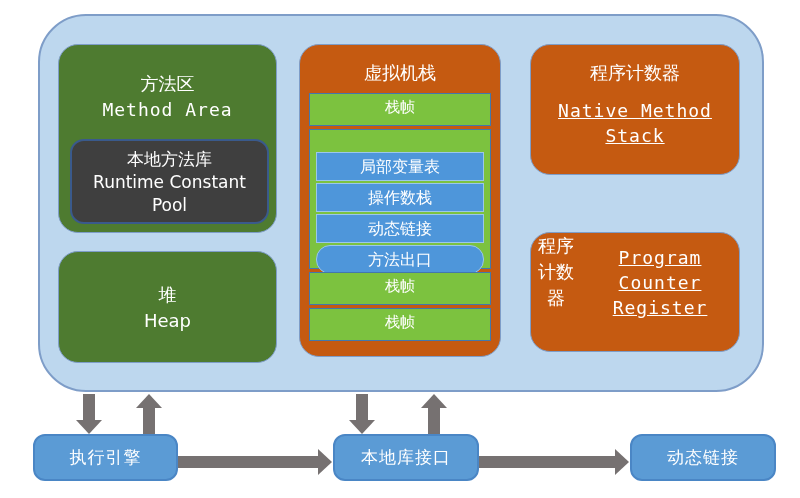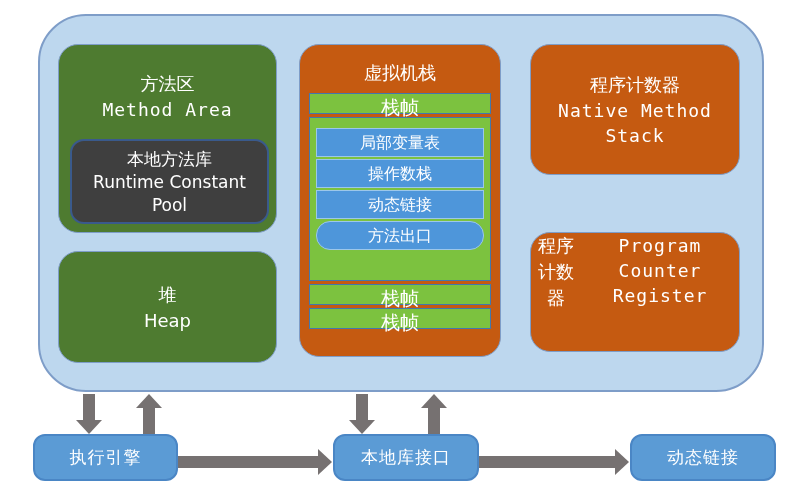--- a/index.html
+++ b/index.html
@@ -49,40 +49,40 @@
     background:var(--dark-box);border:2px solid var(--dark-box-border);
     border-radius:14px;display:flex;flex-direction:column;justify-content:center;
   }
   .dark-pool .zh{font-size:17px;line-height:24px;}
   .dark-pool .en{font-size:17px;line-height:23px;}
 
   .heap{left:58px;top:251px;width:219px;height:112px;display:flex;flex-direction:column;justify-content:center;}
 
   .vm-stack{left:299px;top:44px;width:202px;height:313px;padding-top:15px;}
   .frame-bar{
-    box-sizing:border-box;margin:0 9px 3px 9px;height:21px;
+    box-sizing:border-box;margin:0 9px 3px 9px;height:33px;
     background:var(--light-green-bar);border:1.5px solid var(--bar-border);
-    font-size:19px;line-height:26px;text-align:center;
+    font-size:15px;line-height:26px;text-align:center;
   }
   .frame-detail{
-    box-sizing:border-box;margin:0 9px 3px 9px;height:164px;
+    box-sizing:border-box;margin:0 9px 3px 9px;height:140px;
     background:var(--light-green-bar);border:1.5px solid var(--bar-border);
-    padding:10px 6px;
+    padding:22px 6px;
   }
   .stack-row{
     box-sizing:border-box;height:29px;margin-bottom:2px;
     background:var(--blue-row);border:1px solid var(--blue-row-border);
     font-size:16px;line-height:27px;text-align:center;
   }
   .stack-row:last-child{margin-bottom:0;border-radius:14px;}
   .vm-title{margin-bottom:7px;}
 
   .native-stack{left:530px;top:44px;width:210px;height:131px;display:flex;flex-direction:column;justify-content:center;}
   .pc-register{left:530px;top:232px;width:210px;height:120px;display:flex;flex-direction:row;justify-content:center;}
-  .wrap-en{max-width:186px;margin:0 auto;}
+  .wrap-en{max-width:186px;margin:12px auto;text-decoration:underline;}
 
   .bottom-box{
     top:434px;height:47px;background:var(--bottom-box);
     border:2px solid var(--bottom-box-border);border-radius:12px;
     display:flex;align-items:center;justify-content:center;
     font-size:17px;letter-spacing:1px;
   }
   .exec-engine{left:33px;width:145px;}
   .native-interface{left:333px;width:146px;text-align:center;}
   .native-library{left:630px;width:146px;}

